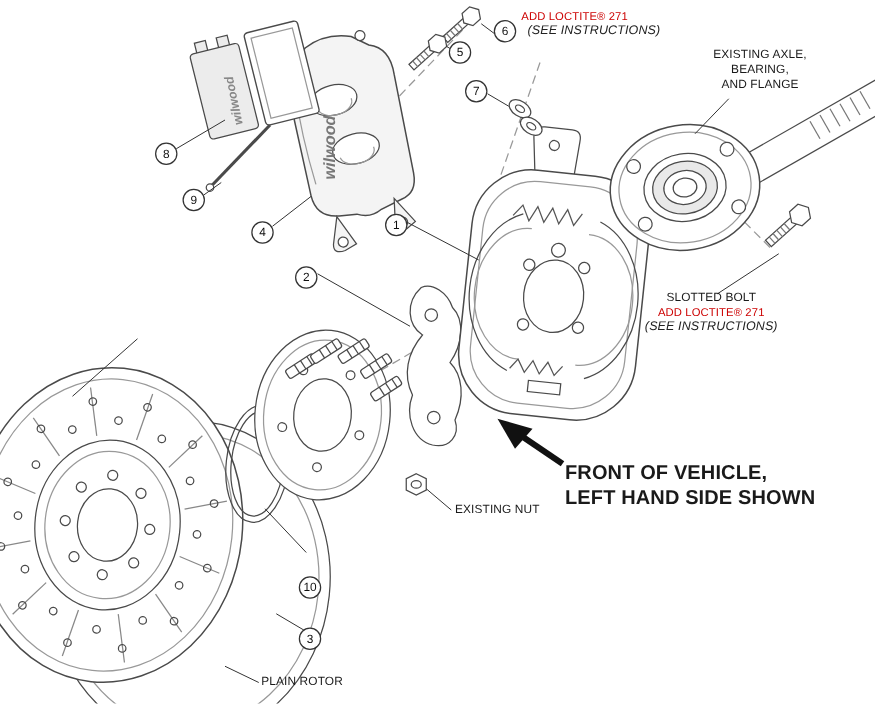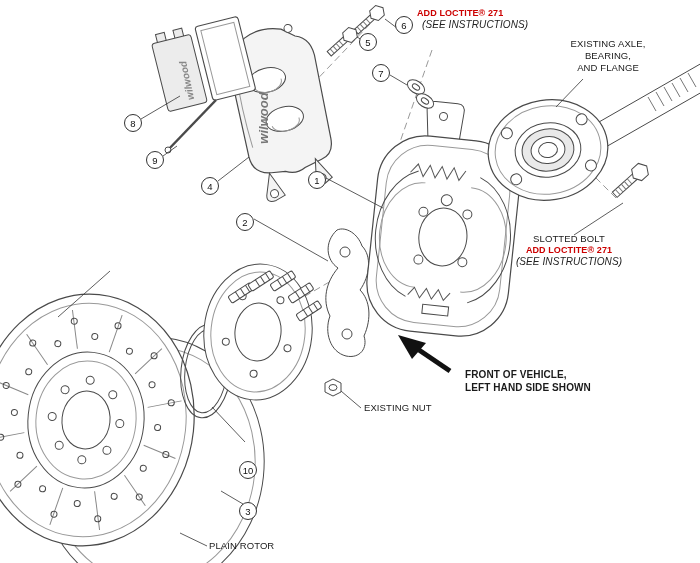--- a/index.html
+++ b/index.html
@@ -1,23 +1,23 @@
 <!DOCTYPE html>
 <html><head>
 <meta charset="utf-8">
 <style>
   html,body{margin:0;padding:0;background:#fff;}
   #stage{position:relative;width:700px;height:563px;background:#ffffff;overflow:hidden;
          font-family:"Liberation Sans",sans-serif;}
   svg{position:absolute;left:0;top:0;}
   .lbl{position:absolute;color:#1a1a1a;font-size:9.5px;line-height:1.25;
        white-space:pre-line;letter-spacing:.1px;}
-  .lbl.red{color:#cc0000;font-weight:bold;font-size:9px;}
+  .lbl.red{color:#cc0000;font-weight:normal;font-size:9px;}
   .lbl.small-italic{font-style:italic;font-size:10px;color:#222;}
-  .lbl.bold{font-weight:bold;font-size:10px;margin-left:13px;}
+  .lbl.bold{font-weight:bold;font-size:16px;}
   .lbl.center{text-align:center;}
   .co{position:absolute;width:18px;height:18px;box-sizing:border-box;border:1.2px solid #333;
       border-radius:50%;background:#fff;display:flex;align-items:center;justify-content:center;
       font-size:9.5px;color:#111;z-index:5;}
 </style>
 </head>
 <body>
 
 <div id="stage">
 

